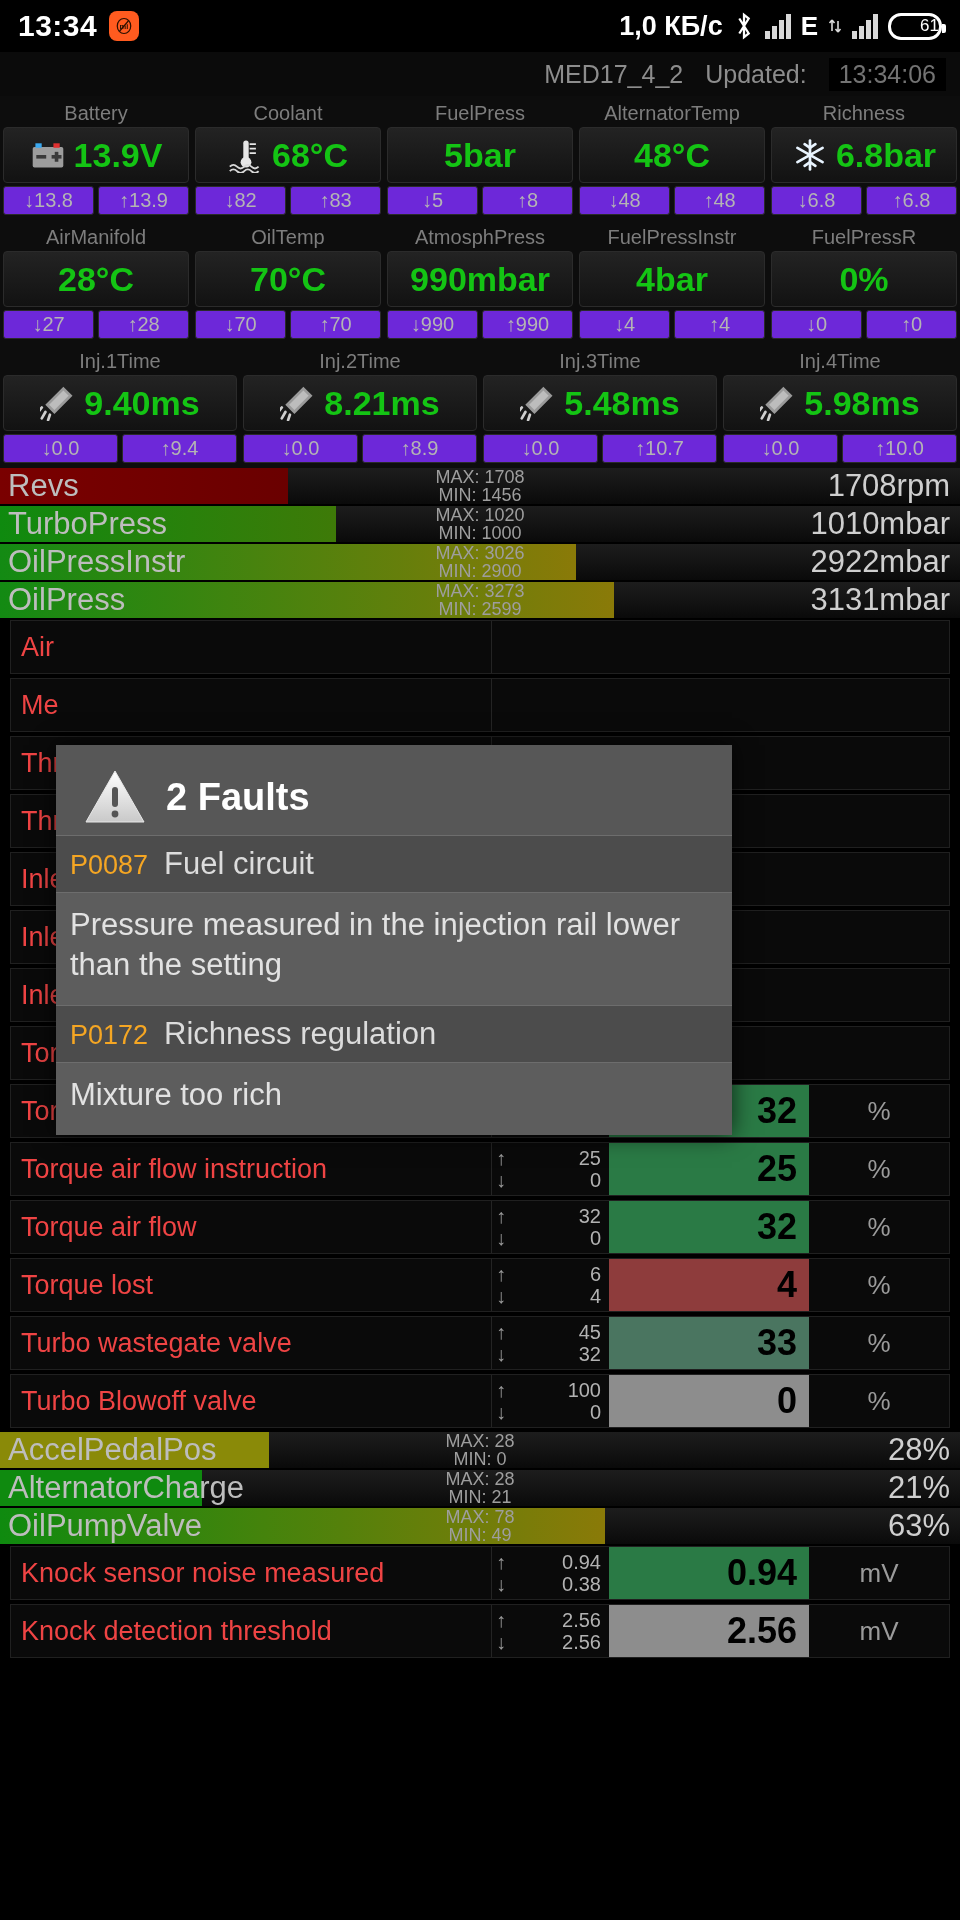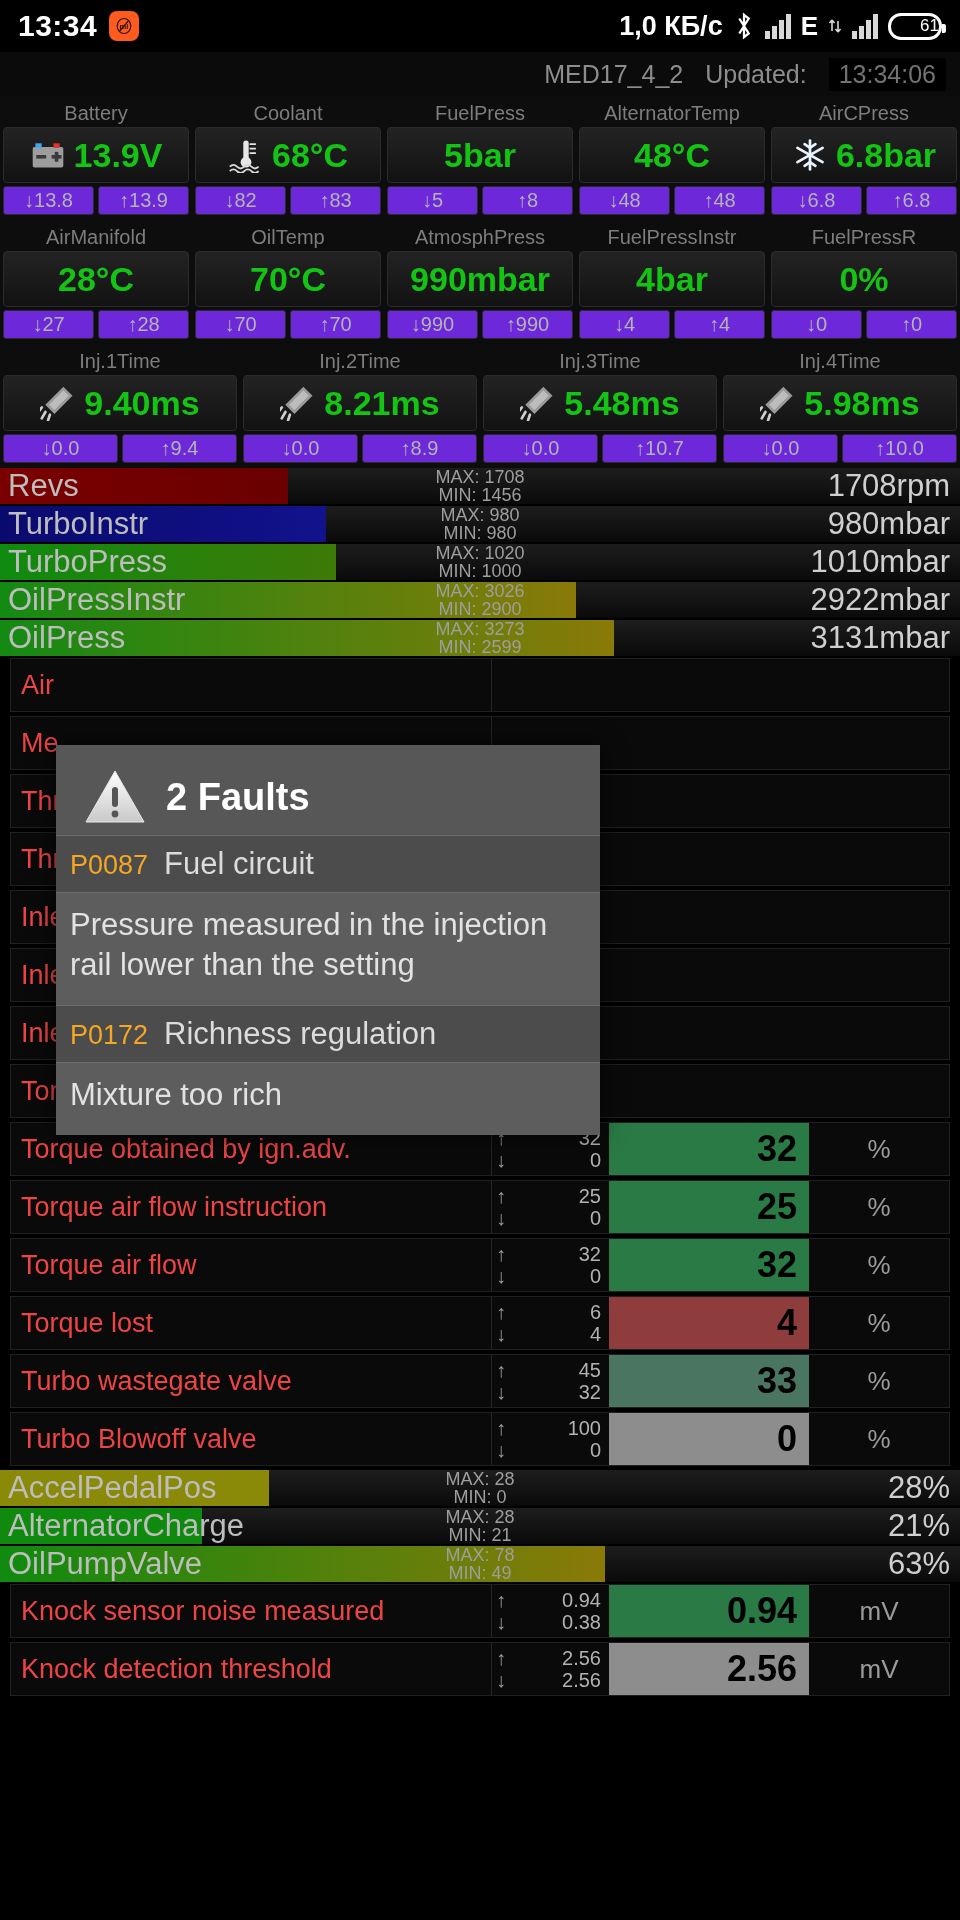--- a/index.html
+++ b/index.html
@@ -120,21 +120,21 @@
     flex: 0 0 200px; display: flex; align-items: center; justify-content: flex-end;
     padding-right: 12px; color: #000; font-size: 36px; font-weight: 700;
   }
   .t-unit {
     flex: 0 0 140px; display: flex; align-items: center; justify-content: center;
     color: #9b9b9b; font-size: 26px;
   }
 
   
   .dlg {
-    position: absolute; left: 56px; top: 745px; width: 544px;
+    position: absolute; left: 56px; top: 745px; width: 676px;
     background: #575757; box-shadow: 0 0 22px rgba(0,0,0,.7);
   }
   .dlg-head { display: flex; align-items: center; gap: 20px; padding: 24px 28px 10px; }
   .warn-tri { width: 62px; height: 56px; }
   .dlg-title { color: #fff; font-size: 38px; font-weight: 700; }
   .clear-btn {
     margin: 8px 28px 18px; height: 82px;
     background: #1c1c1c; border: 4px solid #e02020; border-radius: 10px;
     display: flex; align-items: center; gap: 22px; padding-left: 24px;
     cursor: pointer;
@@ -205,21 +205,21 @@
     <span class="upd-val">13:34:06</span>
   </div>
 
   <div id="gauge-area">
       <div class="gauge-group">
         <div class="gauge-titles">
           <div>Battery</div>
           <div>Coolant</div>
           <div>FuelPress</div>
           <div>AlternatorTemp</div>
-          <div>AirCPress</div>
+          <div>Richness</div>
         </div>
         <div class="gauge-vals">
           <div>
             <svg class="gicon" viewBox="0 0 40 34">
     <rect x="3" y="8" width="34" height="23" rx="2" fill="#9d9d9d"></rect>
     <rect x="6" y="4" width="7" height="5" fill="#3aa8f0"></rect>
               <rect x="26" y="4" width="7" height="5" fill="#e03030"></rect>
     <rect x="7" y="17" width="11" height="4" fill="#3a3a3a"></rect>
     <rect x="24" y="17" width="11" height="4" fill="#3a3a3a"></rect>
               <rect x="27.5" y="13.5" width="4" height="11" fill="#3a3a3a"></rect>
@@ -406,29 +406,20 @@
 
   <div id="bargraph-top">
       <div class="barrow">
         <div class="barfill" style="width:30%;background:linear-gradient(90deg,#7a0000,#6a0000);"></div>
        <div class="barlabel">Revs</div>
        <div class="barmm">
          <span>MAX: 1708</span>
          <span>MIN: 1456</span>
        </div>
        <div class="barval">1708rpm</div>
-      </div>
-      <div class="barrow">
-        <div class="barfill" style="width:34%;background:linear-gradient(90deg,#0a0a6e,#12128c);"></div>
-       <div class="barlabel">TurboInstr</div>
-       <div class="barmm">
-         <span>MAX: 980</span>
-         <span>MIN: 980</span>
-       </div>
-       <div class="barval">980mbar</div>
       </div>
       <div class="barrow">
         <div class="barfill" style="width:35%;background:linear-gradient(90deg,#0f8a0f,#3e7a08);"></div>
        <div class="barlabel">TurboPress</div>
        <div class="barmm">
          <span>MAX: 1020</span>
          <span>MIN: 1000</span>
        </div>
        <div class="barval">1010mbar</div>
       </div>

